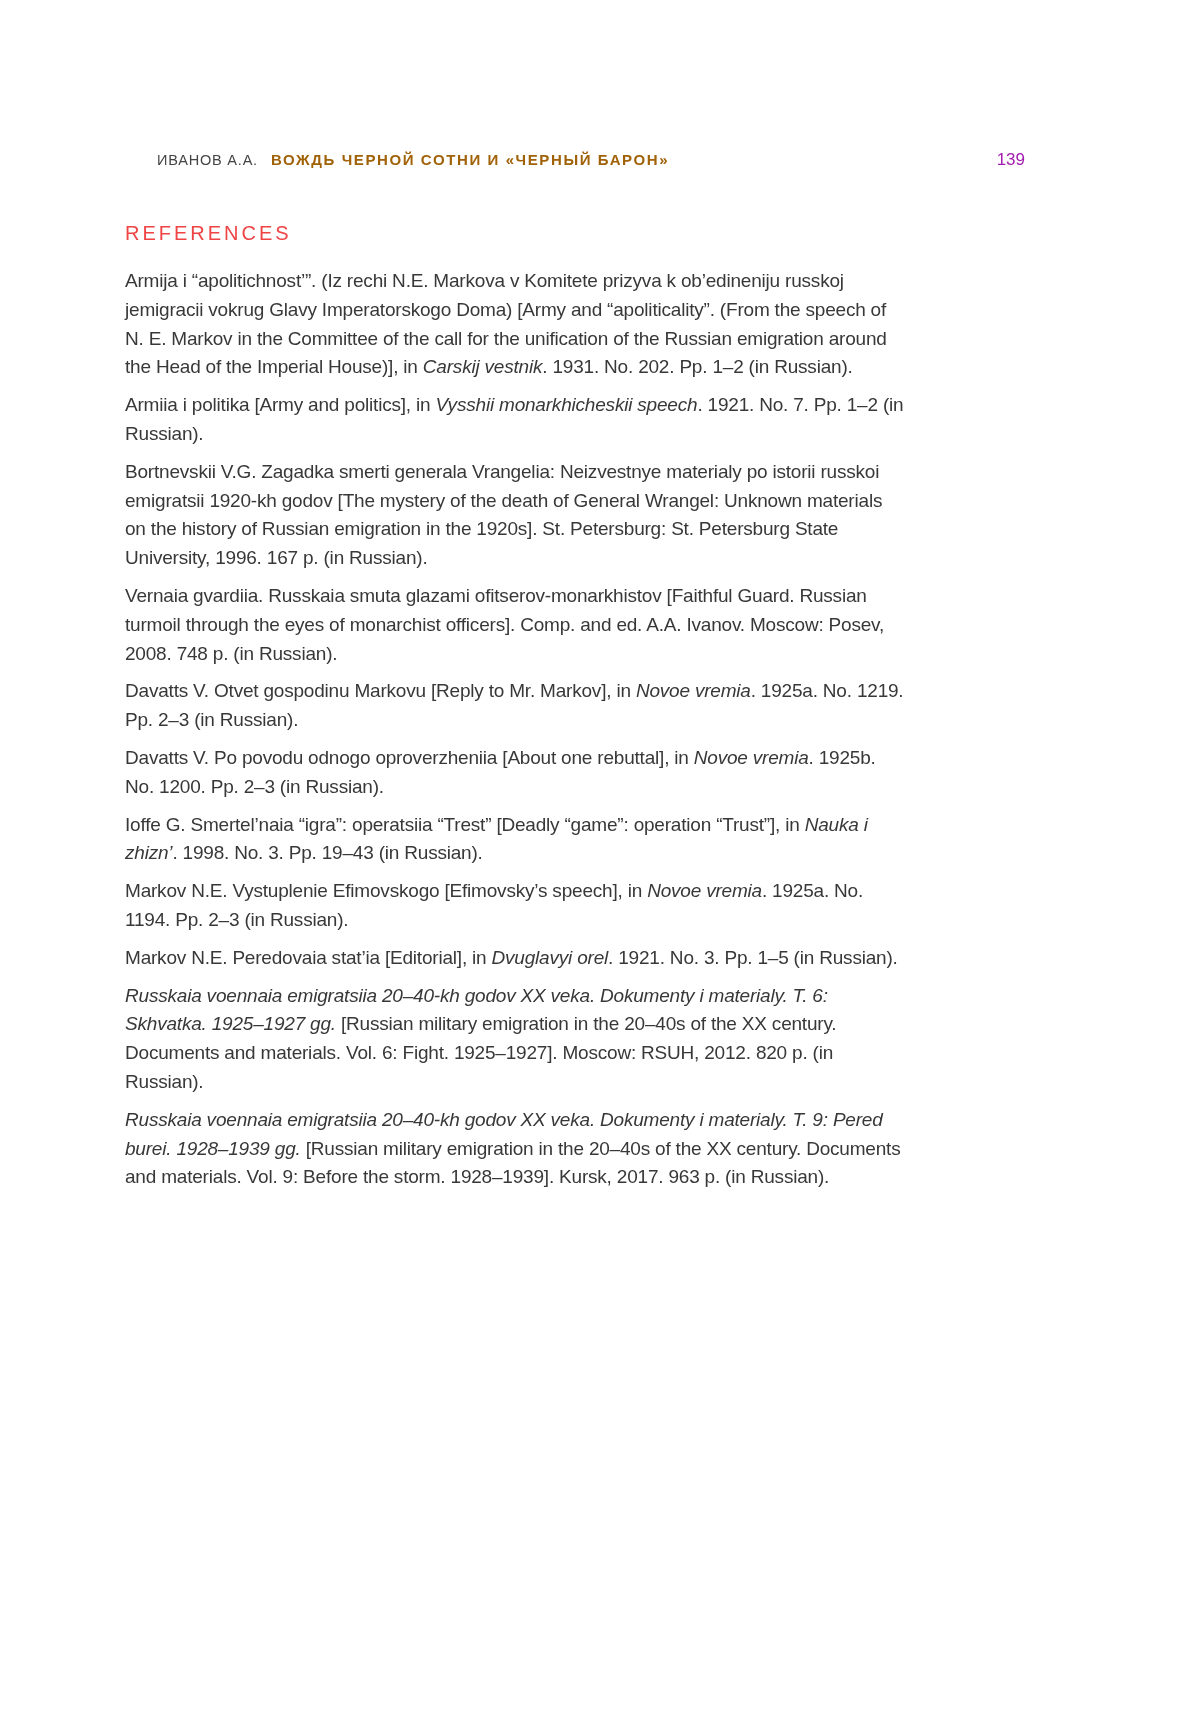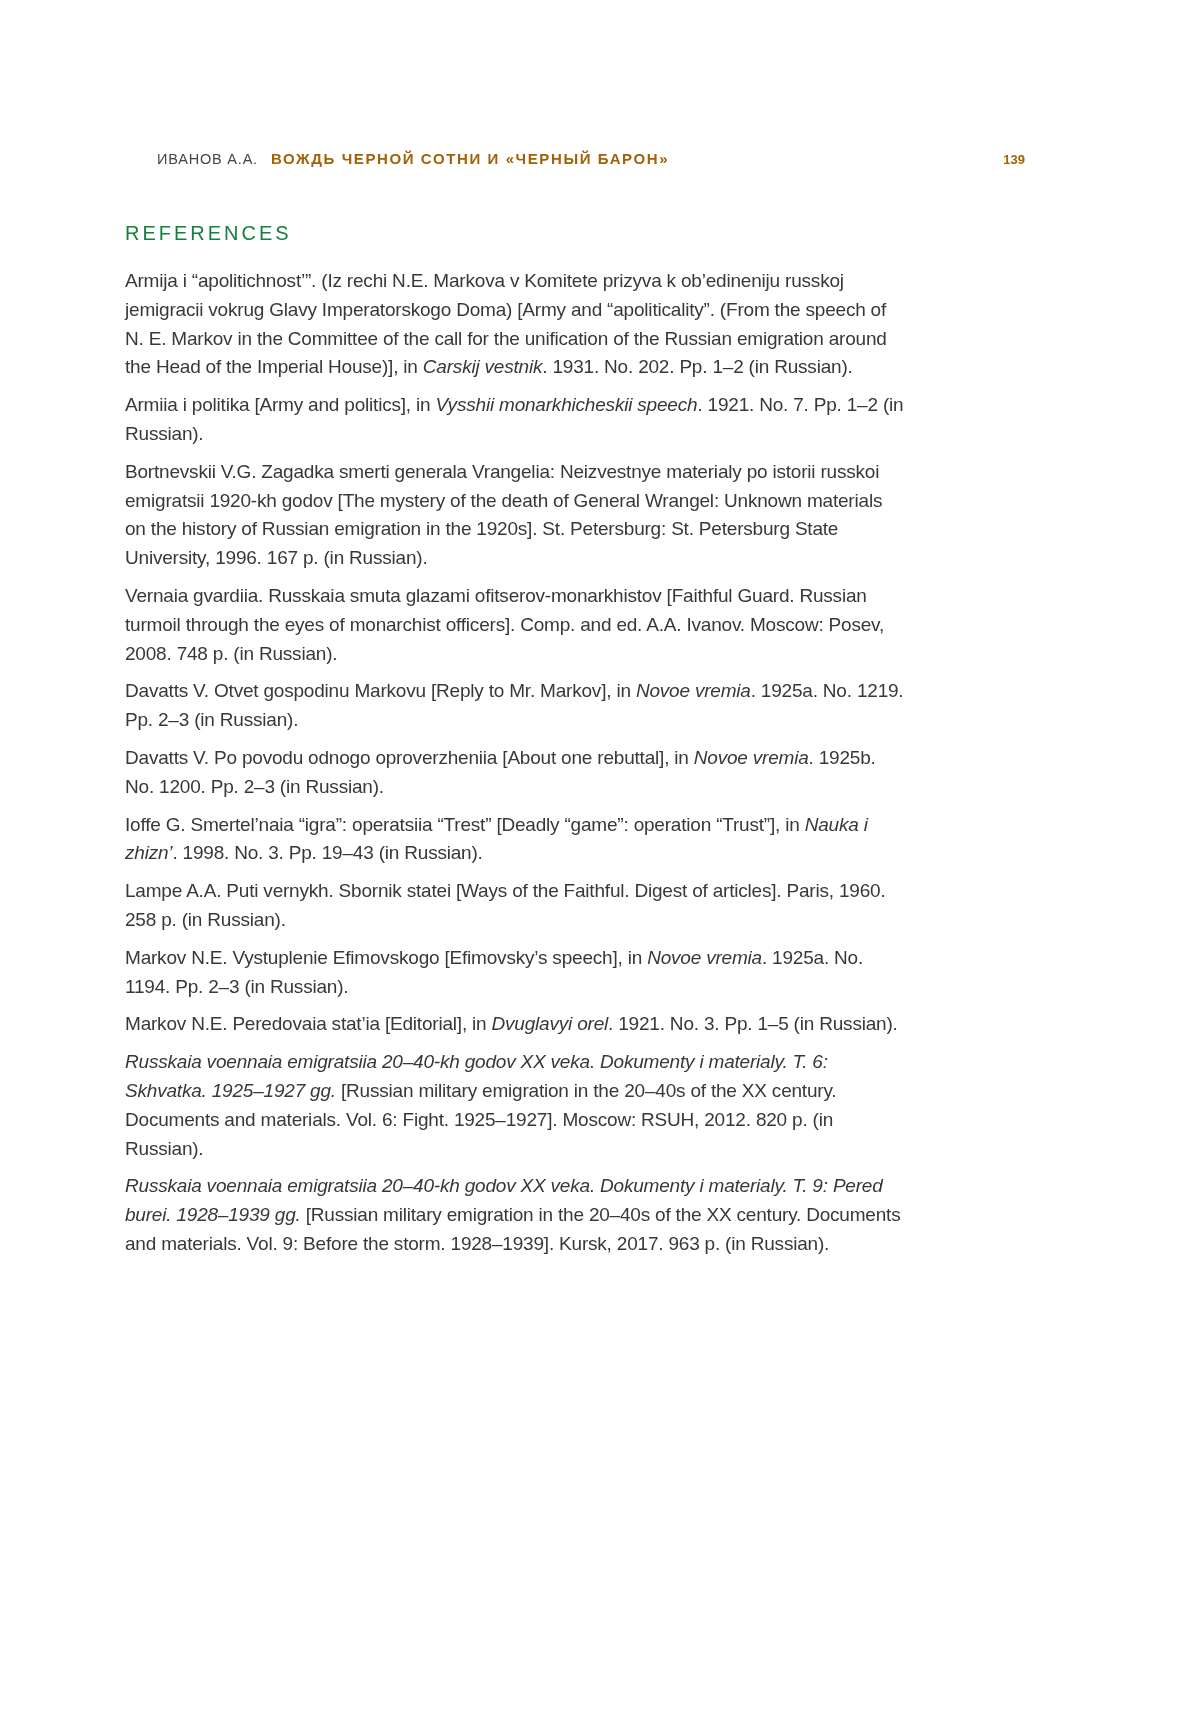--- a/index.html
+++ b/index.html
@@ -34,35 +34,35 @@
     letter-spacing: 0.8px;
     color: #444444;
   }
   .article-title {
     font-size: 15px;
     font-weight: 700;
     letter-spacing: 1.6px;
     color: #a16207;
   }
   .page-number {
-    font-size: 13px;
-    font-weight: 700;
-    color: #a16207;
+    font-size: 17px;
+    font-weight: 400;
+    color: #a21caf;
   }
   .content {
     position: absolute;
     left: 125px;
     top: 222px;
     width: 792px;
   }
   .section-heading {
     font-size: 20px;
     font-weight: 400;
     letter-spacing: 3px;
-    color: #15803d;
+    color: #ef4444;
     margin: 0 0 22px 0;
   }
   .references-list p.ref {
     margin: 0 12px 9px 0;
     font-size: 19px;
     line-height: 28.8px;
     letter-spacing: -0.2px;
     color: #383838;
     text-align: left;
   }
@@ -85,21 +85,20 @@
     <h2 class="section-heading">REFERENCES</h2>
 
     <div class="references-list">
         <p class="ref"><span>Armija i “apolitichnost’”. (Iz rechi N.E. Markova v Komitete prizyva k ob’edineniju russkoj jemigracii vokrug Glavy Imperatorskogo Doma) [Army and “apoliticality”. (From the speech of N. E. Markov in the Committee of the call for the unification of the Russian emigration around the Head of the Imperial House)], in </span><i>Carskij vestnik</i><span>. 1931. No. 202. Pp. 1–2 (in Russian).</span></p>
         <p class="ref"><span>Armiia i politika [Army and politics], in </span><i>Vysshii monarkhicheskii speech</i><span>. 1921. No. 7. Pp. 1–2 (in Russian).</span></p>
         <p class="ref"><span>Bortnevskii V.G. Zagadka smerti generala Vrangelia: Neizvestnye materialy po istorii russkoi emigratsii 1920-kh godov [The mystery of the death of General Wrangel: Unknown materials on the history of Russian emigration in the 1920s]. St. Petersburg: St. Petersburg State University, 1996. 167 p. (in Russian).</span></p>
         <p class="ref"><span>Vernaia gvardiia. Russkaia smuta glazami ofitserov-monarkhistov [Faithful Guard. Russian turmoil through the eyes of monarchist officers]. Comp. and ed. A.A. Ivanov. Moscow: Posev, 2008. 748 p. (in Russian).</span></p>
         <p class="ref"><span>Davatts V. Otvet gospodinu Markovu [Reply to Mr. Markov], in </span><i>Novoe vremia</i><span>. 1925a. No. 1219. Pp. 2–3 (in Russian).</span></p>
         <p class="ref"><span>Davatts V. Po povodu odnogo oproverzheniia [About one rebuttal], in </span><i>Novoe vremia</i><span>. 1925b. No. 1200. Pp. 2–3 (in Russian).</span></p>
         <p class="ref"><span>Ioffe G. Smertel’naia “igra”: operatsiia “Trest” [Deadly “game”: operation “Trust”], in </span><i>Nauka i zhizn’</i><span>. 1998. No. 3. Pp. 19–43 (in Russian).</span></p>
-        <p class="ref"><span>Lampe A.A. Puti vernykh. Sbornik statei [Ways of the Faithful. Digest of articles]. Paris, 1960. 258 p. (in Russian).</span></p>
         <p class="ref"><span>Markov N.E. Vystuplenie Efimovskogo [Efimovsky’s speech], in </span><i>Novoe vremia</i><span>. 1925a. No. 1194. Pp. 2–3 (in Russian).</span></p>
         <p class="ref"><span>Markov N.E. Peredovaia stat’ia [Editorial], in </span><i>Dvuglavyi orel</i><span>. 1921. No. 3. Pp. 1–5 (in Russian).</span></p>
         <p class="ref"><i>Russkaia voennaia emigratsiia 20–40-kh godov XX veka. Dokumenty i materialy. T. 6: Skhvatka. 1925–1927 gg.</i><span> [Russian military emigration in the 20–40s of the XX century. Documents and materials. Vol. 6: Fight. 1925–1927]. Moscow: RSUH, 2012. 820 p. (in Russian).</span></p>
         <p class="ref"><i>Russkaia voennaia emigratsiia 20–40-kh godov XX veka. Dokumenty i materialy. T. 9: Pered burei. 1928–1939 gg.</i><span> [Russian military emigration in the 20–40s of the XX century. Documents and materials. Vol. 9: Before the storm. 1928–1939]. Kursk, 2017. 963 p. (in Russian).</span></p>
       </div>
   </div>
 
 </div>
 
 </body></html>

